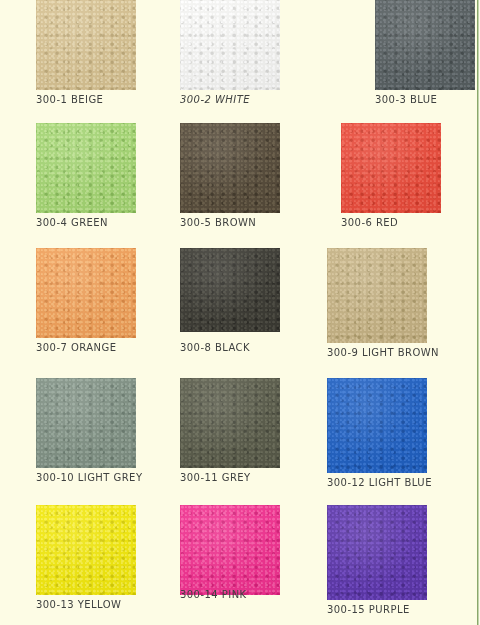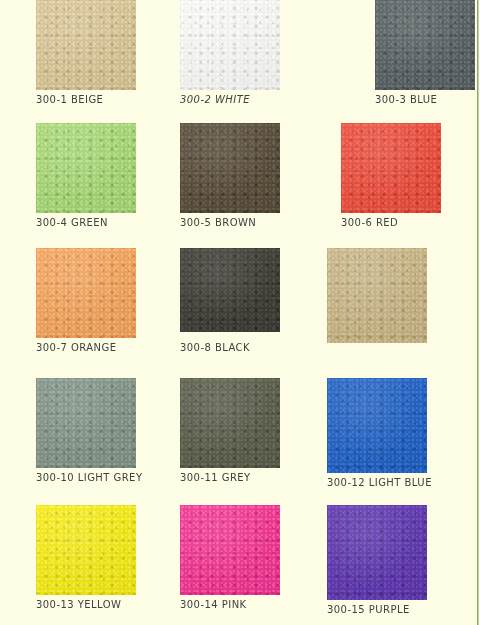--- a/index.html
+++ b/index.html
@@ -112,40 +112,41 @@
       <div class="swatch-cell" style="left: 36px; top: 248px; width: 94px; height: 108px;">
         <div class="swatch-chip" style="width: 100px; height: 90px; background-color: rgb(240, 160, 90); background-image: radial-gradient(circle at 35% 35%, rgb(248, 184, 118) 0.9px, rgba(0, 0, 0, 0) 1.9px), radial-gradient(circle at 65% 70%, rgb(217, 135, 67) 1.1px, rgba(0, 0, 0, 0) 2.3px), radial-gradient(circle at 20% 80%, rgb(248, 184, 118) 0.6px, rgba(0, 0, 0, 0) 1.4px), radial-gradient(circle at 80% 20%, rgb(217, 135, 67) 0.8px, rgba(0, 0, 0, 0) 2px), linear-gradient(rgb(240, 160, 90), rgb(240, 160, 90));"></div>
         <div class="swatch-label" style="top: 94px;">300-7 ORANGE</div>
       </div>
       <div class="swatch-cell" style="left: 180px; top: 248px; width: 121px; height: 108px;">
         <div class="swatch-chip" style="width: 100px; height: 84px; background-color: rgb(59, 58, 51); background-image: radial-gradient(circle at 35% 35%, rgb(78, 77, 68) 0.9px, rgba(0, 0, 0, 0) 1.9px), radial-gradient(circle at 65% 70%, rgb(43, 42, 37) 1.1px, rgba(0, 0, 0, 0) 2.3px), radial-gradient(circle at 20% 80%, rgb(78, 77, 68) 0.6px, rgba(0, 0, 0, 0) 1.4px), radial-gradient(circle at 80% 20%, rgb(43, 42, 37) 0.8px, rgba(0, 0, 0, 0) 2px), linear-gradient(rgb(59, 58, 51), rgb(59, 58, 51));"></div>
         <div class="swatch-label" style="top: 94px;">300-8 BLACK</div>
       </div>
       <div class="swatch-cell" style="left: 327px; top: 248px; width: 100px; height: 113px;">
         <div class="swatch-chip" style="width: 100px; height: 95px; background-color: rgb(196, 177, 131); background-image: radial-gradient(circle at 35% 35%, rgb(214, 196, 153) 0.9px, rgba(0, 0, 0, 0) 1.9px), radial-gradient(circle at 65% 70%, rgb(171, 153, 105) 1.1px, rgba(0, 0, 0, 0) 2.3px), radial-gradient(circle at 20% 80%, rgb(214, 196, 153) 0.6px, rgba(0, 0, 0, 0) 1.4px), radial-gradient(circle at 80% 20%, rgb(171, 153, 105) 0.8px, rgba(0, 0, 0, 0) 2px), linear-gradient(rgb(196, 177, 131), rgb(196, 177, 131));"></div>
+        <div class="swatch-label" style="top: 99px;">300-9 LIGHT BROWN</div>
       </div>
       <div class="swatch-cell" style="left: 36px; top: 378px; width: 100px; height: 108px;">
         <div class="swatch-chip" style="width: 100px; height: 90px; background-color: rgb(127, 144, 131); background-image: radial-gradient(circle at 35% 35%, rgb(149, 166, 153) 0.9px, rgba(0, 0, 0, 0) 1.9px), radial-gradient(circle at 65% 70%, rgb(106, 123, 111) 1.1px, rgba(0, 0, 0, 0) 2.3px), radial-gradient(circle at 20% 80%, rgb(149, 166, 153) 0.6px, rgba(0, 0, 0, 0) 1.4px), radial-gradient(circle at 80% 20%, rgb(106, 123, 111) 0.8px, rgba(0, 0, 0, 0) 2px), linear-gradient(rgb(127, 144, 131), rgb(127, 144, 131));"></div>
         <div class="swatch-label" style="top: 94px;">300-10 LIGHT GREY</div>
       </div>
       <div class="swatch-cell" style="left: 180px; top: 378px; width: 100px; height: 108px;">
         <div class="swatch-chip" style="width: 100px; height: 90px; background-color: rgb(88, 90, 73); background-image: radial-gradient(circle at 35% 35%, rgb(108, 110, 91) 0.9px, rgba(0, 0, 0, 0) 1.9px), radial-gradient(circle at 65% 70%, rgb(69, 71, 58) 1.1px, rgba(0, 0, 0, 0) 2.3px), radial-gradient(circle at 20% 80%, rgb(108, 110, 91) 0.6px, rgba(0, 0, 0, 0) 1.4px), radial-gradient(circle at 80% 20%, rgb(69, 71, 58) 0.8px, rgba(0, 0, 0, 0) 2px), linear-gradient(rgb(88, 90, 73), rgb(88, 90, 73));"></div>
         <div class="swatch-label" style="top: 94px;">300-11 GREY</div>
       </div>
       <div class="swatch-cell" style="left: 327px; top: 378px; width: 116px; height: 113px;">
         <div class="swatch-chip" style="width: 100px; height: 95px; background-color: rgb(31, 95, 192); background-image: radial-gradient(circle at 35% 35%, rgb(55, 117, 211) 0.9px, rgba(0, 0, 0, 0) 1.9px), radial-gradient(circle at 65% 70%, rgb(23, 78, 163) 1.1px, rgba(0, 0, 0, 0) 2.3px), radial-gradient(circle at 20% 80%, rgb(55, 117, 211) 0.6px, rgba(0, 0, 0, 0) 1.4px), radial-gradient(circle at 80% 20%, rgb(23, 78, 163) 0.8px, rgba(0, 0, 0, 0) 2px), linear-gradient(rgb(31, 95, 192), rgb(31, 95, 192));"></div>
         <div class="swatch-label" style="top: 99px;">300-12 LIGHT BLUE</div>
       </div>
       <div class="swatch-cell" style="left: 36px; top: 505px; width: 100px; height: 108px;">
         <div class="swatch-chip" style="width: 100px; height: 90px; background-color: rgb(242, 232, 13); background-image: radial-gradient(circle at 35% 35%, rgb(250, 242, 72) 0.9px, rgba(0, 0, 0, 0) 1.9px), radial-gradient(circle at 65% 70%, rgb(214, 205, 8) 1.1px, rgba(0, 0, 0, 0) 2.3px), radial-gradient(circle at 20% 80%, rgb(250, 242, 72) 0.6px, rgba(0, 0, 0, 0) 1.4px), radial-gradient(circle at 80% 20%, rgb(214, 205, 8) 0.8px, rgba(0, 0, 0, 0) 2px), linear-gradient(rgb(242, 232, 13), rgb(242, 232, 13));"></div>
         <div class="swatch-label" style="top: 94px;">300-13 YELLOW</div>
       </div>
       <div class="swatch-cell" style="left: 180px; top: 505px; width: 100px; height: 108px;">
         <div class="swatch-chip" style="width: 100px; height: 90px; background-color: rgb(240, 49, 143); background-image: radial-gradient(circle at 35% 35%, rgb(248, 91, 167) 0.9px, rgba(0, 0, 0, 0) 1.9px), radial-gradient(circle at 65% 70%, rgb(212, 31, 120) 1.1px, rgba(0, 0, 0, 0) 2.3px), radial-gradient(circle at 20% 80%, rgb(248, 91, 167) 0.6px, rgba(0, 0, 0, 0) 1.4px), radial-gradient(circle at 80% 20%, rgb(212, 31, 120) 0.8px, rgba(0, 0, 0, 0) 2px), linear-gradient(rgb(240, 49, 143), rgb(240, 49, 143));"></div>
-        <div class="swatch-label" style="top: 94px; text-align: right;">300-14 PINK</div>
+        <div class="swatch-label" style="top: 84px; text-align: right;">300-14 PINK</div>
       </div>
       <div class="swatch-cell" style="left: 327px; top: 505px; width: 100px; height: 113px;">
         <div class="swatch-chip" style="width: 100px; height: 95px; background-color: rgb(91, 54, 168); background-image: radial-gradient(circle at 35% 35%, rgb(113, 73, 196) 0.9px, rgba(0, 0, 0, 0) 1.9px), radial-gradient(circle at 65% 70%, rgb(74, 42, 140) 1.1px, rgba(0, 0, 0, 0) 2.3px), radial-gradient(circle at 20% 80%, rgb(113, 73, 196) 0.6px, rgba(0, 0, 0, 0) 1.4px), radial-gradient(circle at 80% 20%, rgb(74, 42, 140) 0.8px, rgba(0, 0, 0, 0) 2px), linear-gradient(rgb(91, 54, 168), rgb(91, 54, 168));"></div>
         <div class="swatch-label" style="top: 99px;">300-15 PURPLE</div>
       </div>
     </div>
   <div id="right-rule"></div>
   <div id="right-rule-soft"></div>
 </div>
 

